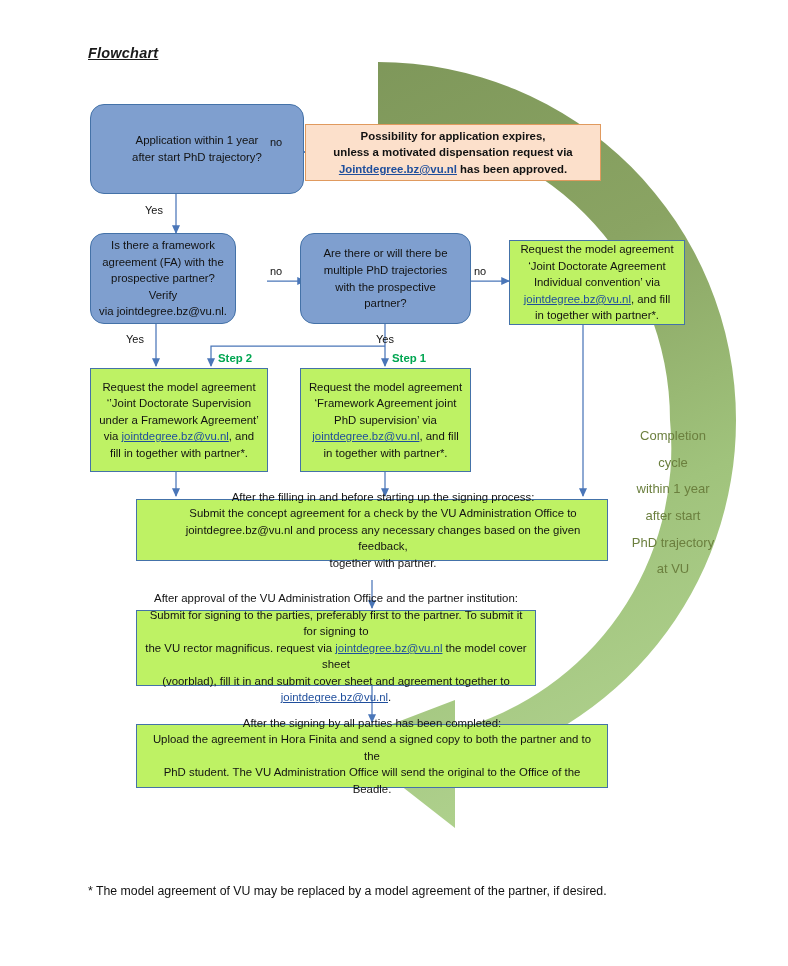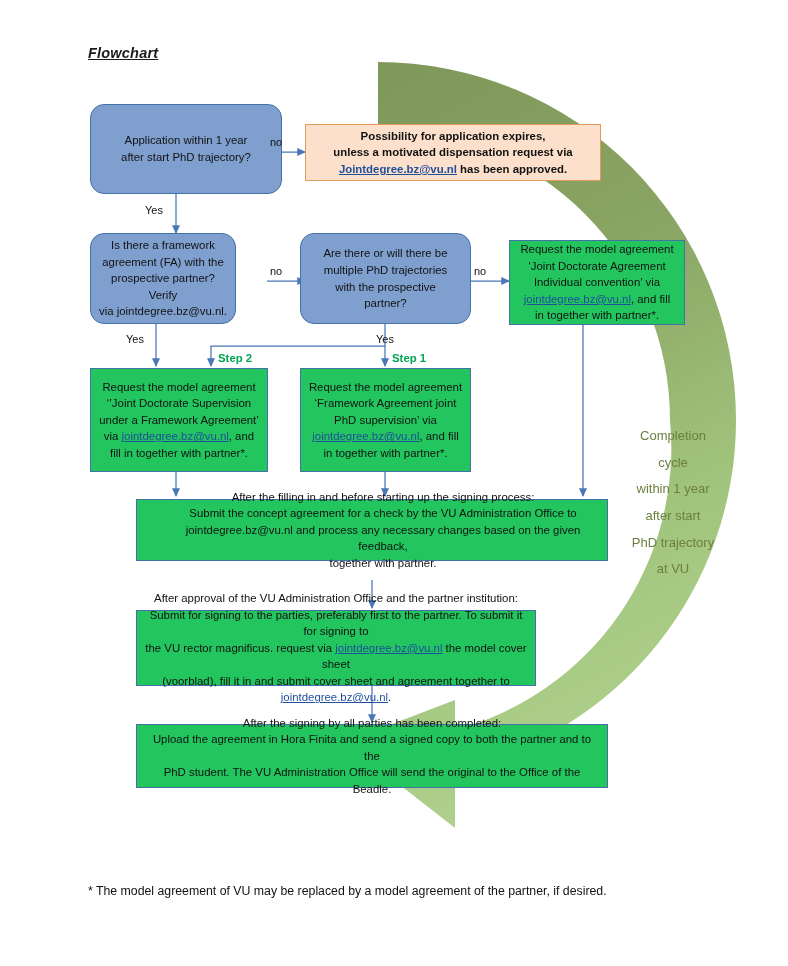--- a/index.html
+++ b/index.html
@@ -40,21 +40,21 @@
     line-height:1.45;
     color:#121212;
     padding:4px 7px;
   }
   .decision{
     background:#7f9fcf;
     border:1.1px solid #4472a8;
     border-radius:14px;
   }
   .process{
-    background:#22c55e;
+    background:#bef264;
     border:1.1px solid #4472a8;
     border-radius:0;
   }
   .warn{
     background:#fce0cb;
     border:1.1px solid #e09a5e;
     border-radius:0;
   }
   .node .txt{display:block;width:100%;}
   .mail{color:#1f4e9c;text-decoration:underline;}
@@ -150,21 +150,21 @@
       <path d="M583,325 L583,496" marker-end="url(#ah)"></path>
 
       <path d="M372,580 L372,608" marker-end="url(#ah)"></path>
 
       <path d="M372,686 L372,722" marker-end="url(#ah)"></path>
     </g>
   </svg>
 
   <div id="flowchart-title">Flowchart</div>
 
-  <div class="node decision" style="left:90px;top:104px;width:192px;height:90px;">
+  <div class="node decision" style="left:90px;top:104px;width:214px;height:90px;">
     <span class="txt">
       <span>Application within 1 year</span><br>
       <span>after start PhD trajectory?</span>
     </span>
   </div>
 
   <div class="node warn" style="left:305px;top:124px;width:296px;height:57px;font-weight:bold;">
     <span class="txt">
       <span>Possibility for application expires,</span><br>
       <span>unless a motivated dispensation request via</span><br>

